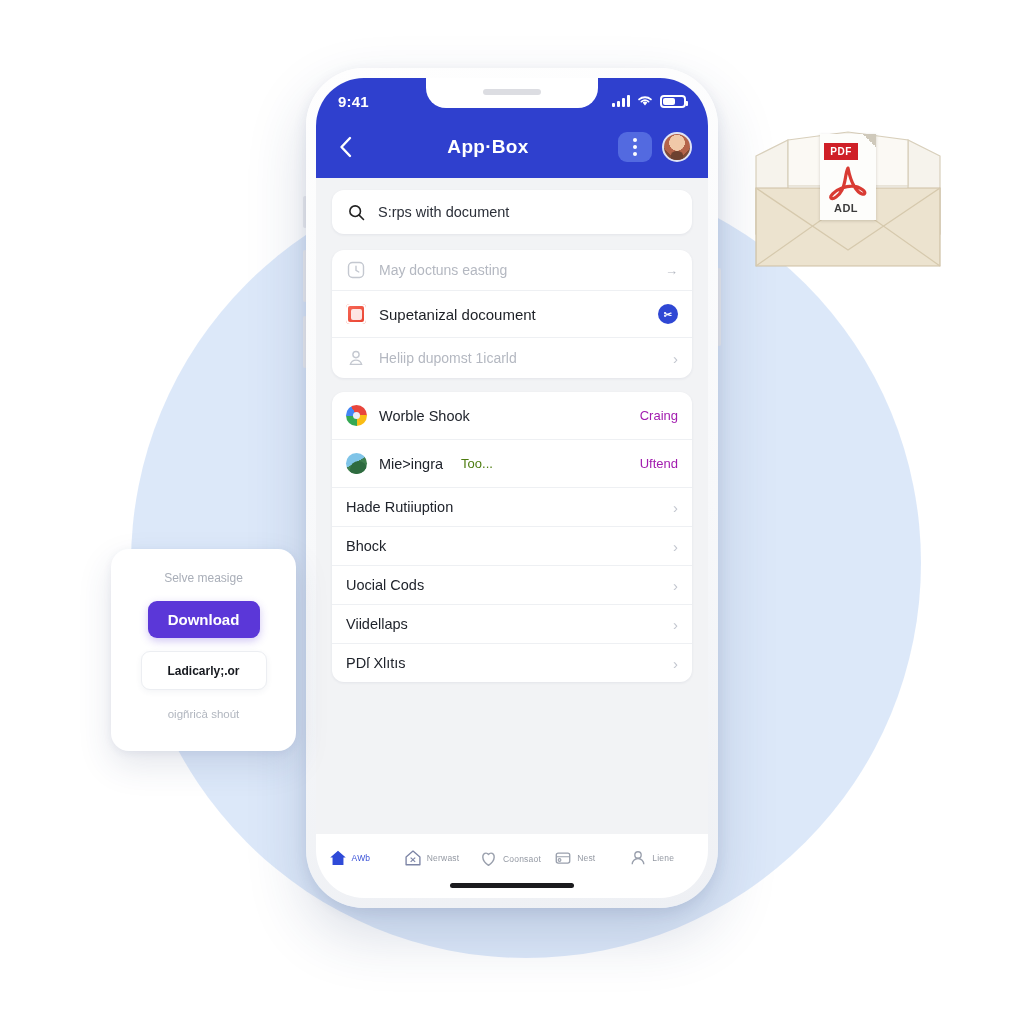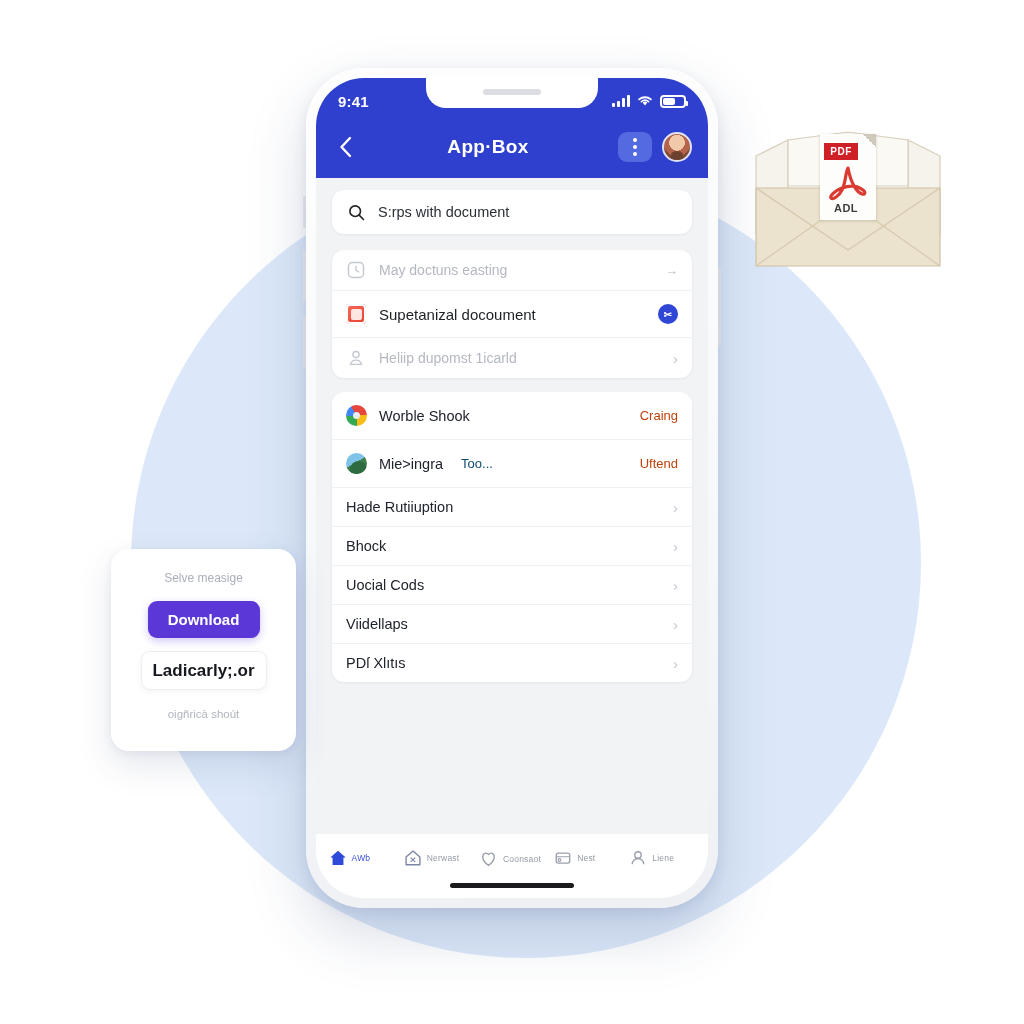--- a/index.html
+++ b/index.html
@@ -170,23 +170,23 @@
     box-shadow:0 1px 3px rgba(30,40,80,.07);
   }
   .l-row{
     display:flex;align-items:center;gap:12px;
     height:38px;padding:0 14px;
     border-bottom:1px solid #eef0f3;
   }
   .l-row:last-child{border-bottom:none;}
   .l-row.big{height:47px;}
   .l-title{font-size:14.5px;color:#20242c;}
-  .l-sub{font-size:13px;color:#0c4a6e;margin-left:6px;}
+  .l-sub{font-size:13px;color:#4d7c0f;margin-left:6px;}
   .l-spacer{flex:1;}
-  .l-meta{font-size:13px;color:#c2410c;}
+  .l-meta{font-size:13px;color:#a21caf;}
   .dot-ico{
     width:21px;height:21px;border-radius:50%;flex:0 0 auto;
   }
   .dot-chrome{
     background:
       conic-gradient(from -30deg,#e8453c 0 33%,#f9bc15 0 57%,#34a853 0 82%,#4285f4 0 100%);
     position:relative;
   }
   .dot-chrome::after{
     content:"";position:absolute;inset:32%;border-radius:50%;background:#e9eef7;
@@ -235,21 +235,21 @@
     width:112px;height:37px;border-radius:9px;
     background:#5b37d8;color:#fff;
     display:flex;align-items:center;justify-content:center;
     font-size:15px;font-weight:bold;cursor:pointer;
     box-shadow:0 3px 9px rgba(91,55,216,.28);
   }
   .fc-btn2{
     width:124px;height:37px;border-radius:9px;margin-top:13px;
     background:#fff;border:1px solid #eceef2;color:#15181e;
     display:flex;align-items:center;justify-content:center;
-    font-size:17px;font-weight:bold;cursor:pointer;
+    font-size:12px;font-weight:bold;cursor:pointer;
     box-shadow:0 2px 6px rgba(45,60,110,.06);
   }
   .fc-bot{font-size:11.5px;color:#b1b6bf;margin-top:18px;}
 
   
   .envelope{
     position:absolute;left:748px;top:126px;width:200px;height:146px;
   }
   .env-svg{position:absolute;inset:0;}
   .pdf-doc{

